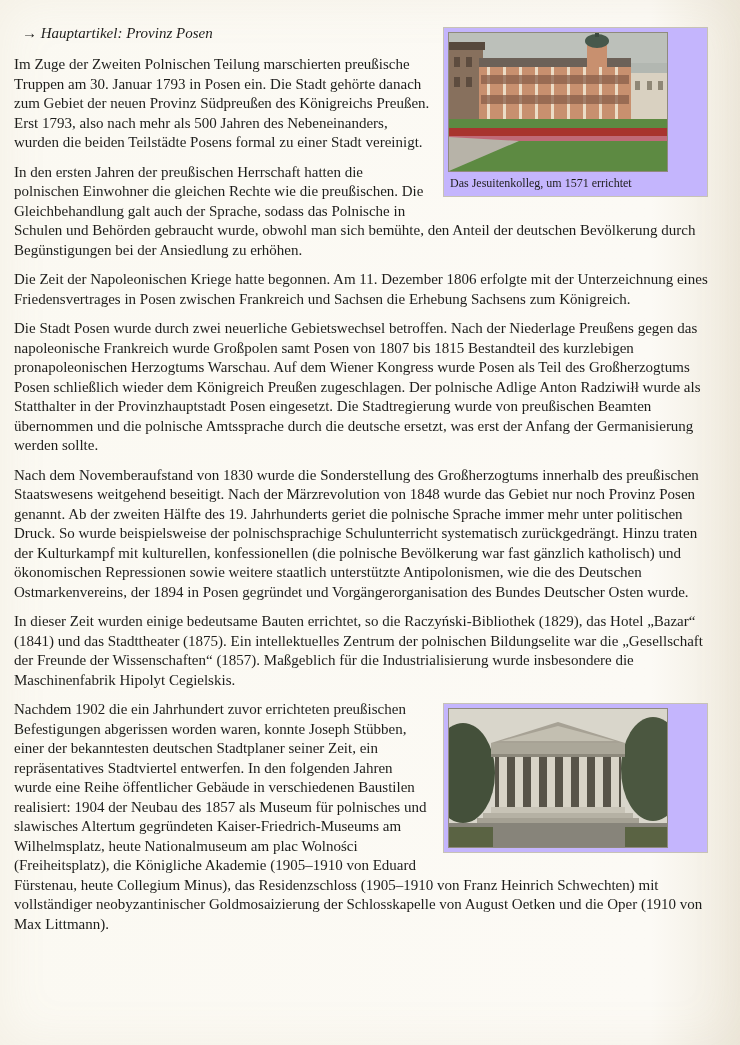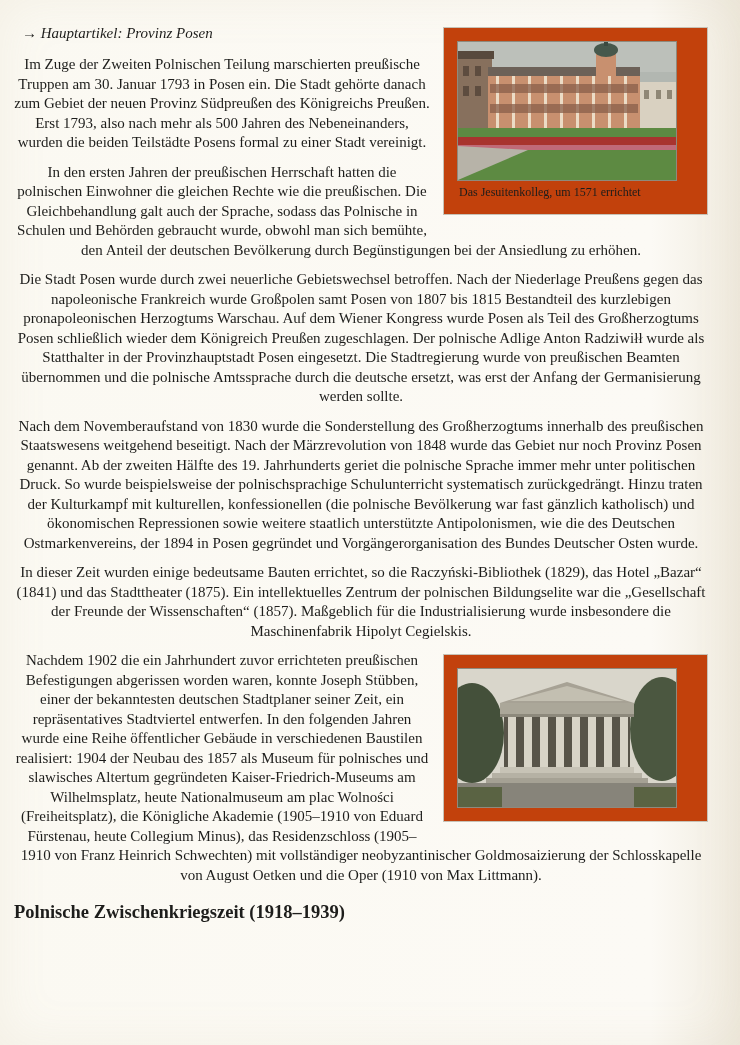--- a/index.html
+++ b/index.html
@@ -24,37 +24,37 @@
   .hatnote {
     font-style: italic;
     font-size: 15px;
     line-height: 19px;
     margin: 0 0 12px 8px;
   }
   .page p.body-par {
     margin: 0 0 10px 0;
     font-size: 15px;
     line-height: 19.5px;
-    text-align: center;
+    text-align: left;
   }
   .it { }
   sup.ref {
     font-size: 10px;
     line-height: 0;
     vertical-align: super;
   }
   figure.thumb {
     float: right;
     clear: right;
     width: 265px;
     margin: 3px 0 8px 13px;
-    padding: 13px;
+    padding: 4px;
     box-sizing: border-box;
     border: 1px solid #c7c2b6;
-    background: #c2410c;
+    background: #c4b5fd;
   }
   figure.thumb .photo {
     width: 220px;
     height: 140px;
     border: 1px solid #8f8a7d;
     box-sizing: border-box;
     overflow: hidden;
   }
   figure.thumb .photo svg {
     display: block;
@@ -125,20 +125,21 @@
     </div>
     <figcaption>Das Jesuitenkolleg, um 1571 errichtet</figcaption>
   </figure>
 
   <p class="hatnote">→ Hauptartikel: Provinz Posen</p>
 
   <p class="body-par">Im Zuge der Zweiten Polnischen Teilung marschierten preußische Truppen am 30. Januar 1793 in Posen ein. Die Stadt gehörte danach zum Gebiet der neuen Provinz Südpreußen des Königreichs Preußen. Erst 1793, also nach mehr als 500 Jahren des Nebeneinanders, wurden die beiden Teilstädte Posens formal zu einer Stadt vereinigt.</p>
 
   <p class="body-par">In den ersten Jahren der preußischen Herrschaft hatten die polnischen Einwohner die gleichen Rechte wie die preußischen. Die Gleichbehandlung galt auch der Sprache, sodass das Polnische in Schulen und Behörden gebraucht wurde, obwohl man sich bemühte, den Anteil der deutschen Bevölkerung durch Begünstigungen bei der Ansiedlung zu erhöhen.</p>
 
+  <p class="body-par">Die Zeit der Napoleonischen Kriege hatte begonnen. Am 11. Dezember 1806 erfolgte mit der Unterzeichnung eines Friedensvertrages in Posen zwischen Frankreich und Sachsen die Erhebung Sachsens zum Königreich.</p>
 
   <p class="body-par">Die Stadt Posen wurde durch zwei neuerliche Gebietswechsel betroffen. Nach der Niederlage Preußens gegen das napoleonische Frankreich wurde Großpolen samt Posen von 1807 bis 1815 Bestandteil des kurzlebigen pronapoleonischen Herzogtums Warschau. Auf dem Wiener Kongress wurde Posen als Teil des Großherzogtums Posen schließlich wieder dem Königreich Preußen zugeschlagen. Der polnische Adlige Anton Radziwiłł wurde als Statthalter in der Provinzhauptstadt Posen eingesetzt. Die Stadtregierung wurde von preußischen Beamten übernommen und die polnische Amtssprache durch die deutsche ersetzt, was erst der Anfang der Germanisierung werden sollte.</p>
 
   <p class="body-par">Nach dem Novemberaufstand von 1830 wurde die Sonderstellung des Großherzogtums innerhalb des preußischen Staatswesens weitgehend beseitigt. Nach der Märzrevolution von 1848 wurde das Gebiet nur noch Provinz Posen genannt. Ab der zweiten Hälfte des 19. Jahrhunderts geriet die polnische Sprache immer mehr unter politischen Druck. So wurde beispielsweise der polnischsprachige Schulunterricht systematisch zurückgedrängt. Hinzu traten der Kulturkampf mit kulturellen, konfessionellen (die polnische Bevölkerung war fast gänzlich katholisch) und ökonomischen Repressionen sowie weitere staatlich unterstützte Antipolonismen, wie die des Deutschen Ostmarkenvereins, der 1894 in Posen gegründet und Vorgängerorganisation des Bundes Deutscher Osten wurde.</p>
 
   <p class="body-par">In dieser Zeit wurden einige bedeutsame Bauten errichtet, so die Raczyński-Bibliothek (1829), das Hotel „Bazar“ (1841) und das Stadttheater (1875). Ein intellektuelles Zentrum der polnischen Bildungselite war die „Gesellschaft der Freunde der Wissenschaften“ (1857). Maßgeblich für die Industrialisierung wurde insbesondere die Maschinenfabrik Hipolyt Cegielskis.</p>
 
   <figure class="thumb">
     <div class="photo">
       <svg viewBox="0 0 218 138" preserveAspectRatio="none" aria-hidden="true">
@@ -170,15 +171,14 @@
         <rect x="0" y="114" width="218" height="24" fill="#87847a"></rect>
         <rect x="0" y="118" width="44" height="20" fill="#5a6343"></rect>
         <rect x="176" y="118" width="42" height="20" fill="#5a6343"></rect>
       </svg>
     </div>
   </figure>
 
   <p class="body-par"><span>Nachdem 1902 die ein Jahrhundert zuvor errichteten preußischen Befestigungen abgerissen worden waren, konnte Joseph Stübben, einer der bekanntesten deutschen Stadtplaner seiner Zeit, ein repräsentatives Stadtviertel entwerfen. In den folgenden Jahren wurde eine Reihe öffentlicher Gebäude in verschiedenen Baustilen realisiert: 1904 der Neubau des 1857 als </span><span class="it">Museum für polnisches und slawisches Altertum</span><span> gegründeten </span><span class="it">Kaiser-Friedrich-Museums</span><span> am </span><span class="it">Wilhelmsplatz</span><span>, heute Nationalmuseum am </span><span class="it">plac Wolności (Freiheitsplatz)</span><span>, die Königliche Akademie (1905–1910 von Eduard Fürstenau, heute </span><span class="it">Collegium Minus</span><span>), das Residenzschloss (1905–1910 von Franz Heinrich Schwechten) mit vollständiger neobyzantinischer Goldmosaizierung der Schlosskapelle von August Oetken und die Oper (1910 von Max Littmann).</span></p>
 
 
-  <h2 class="section-heading">Polnische Zwischenkriegszeit (1918–1939)</h2>
 
 </div>
 
 </body></html>

